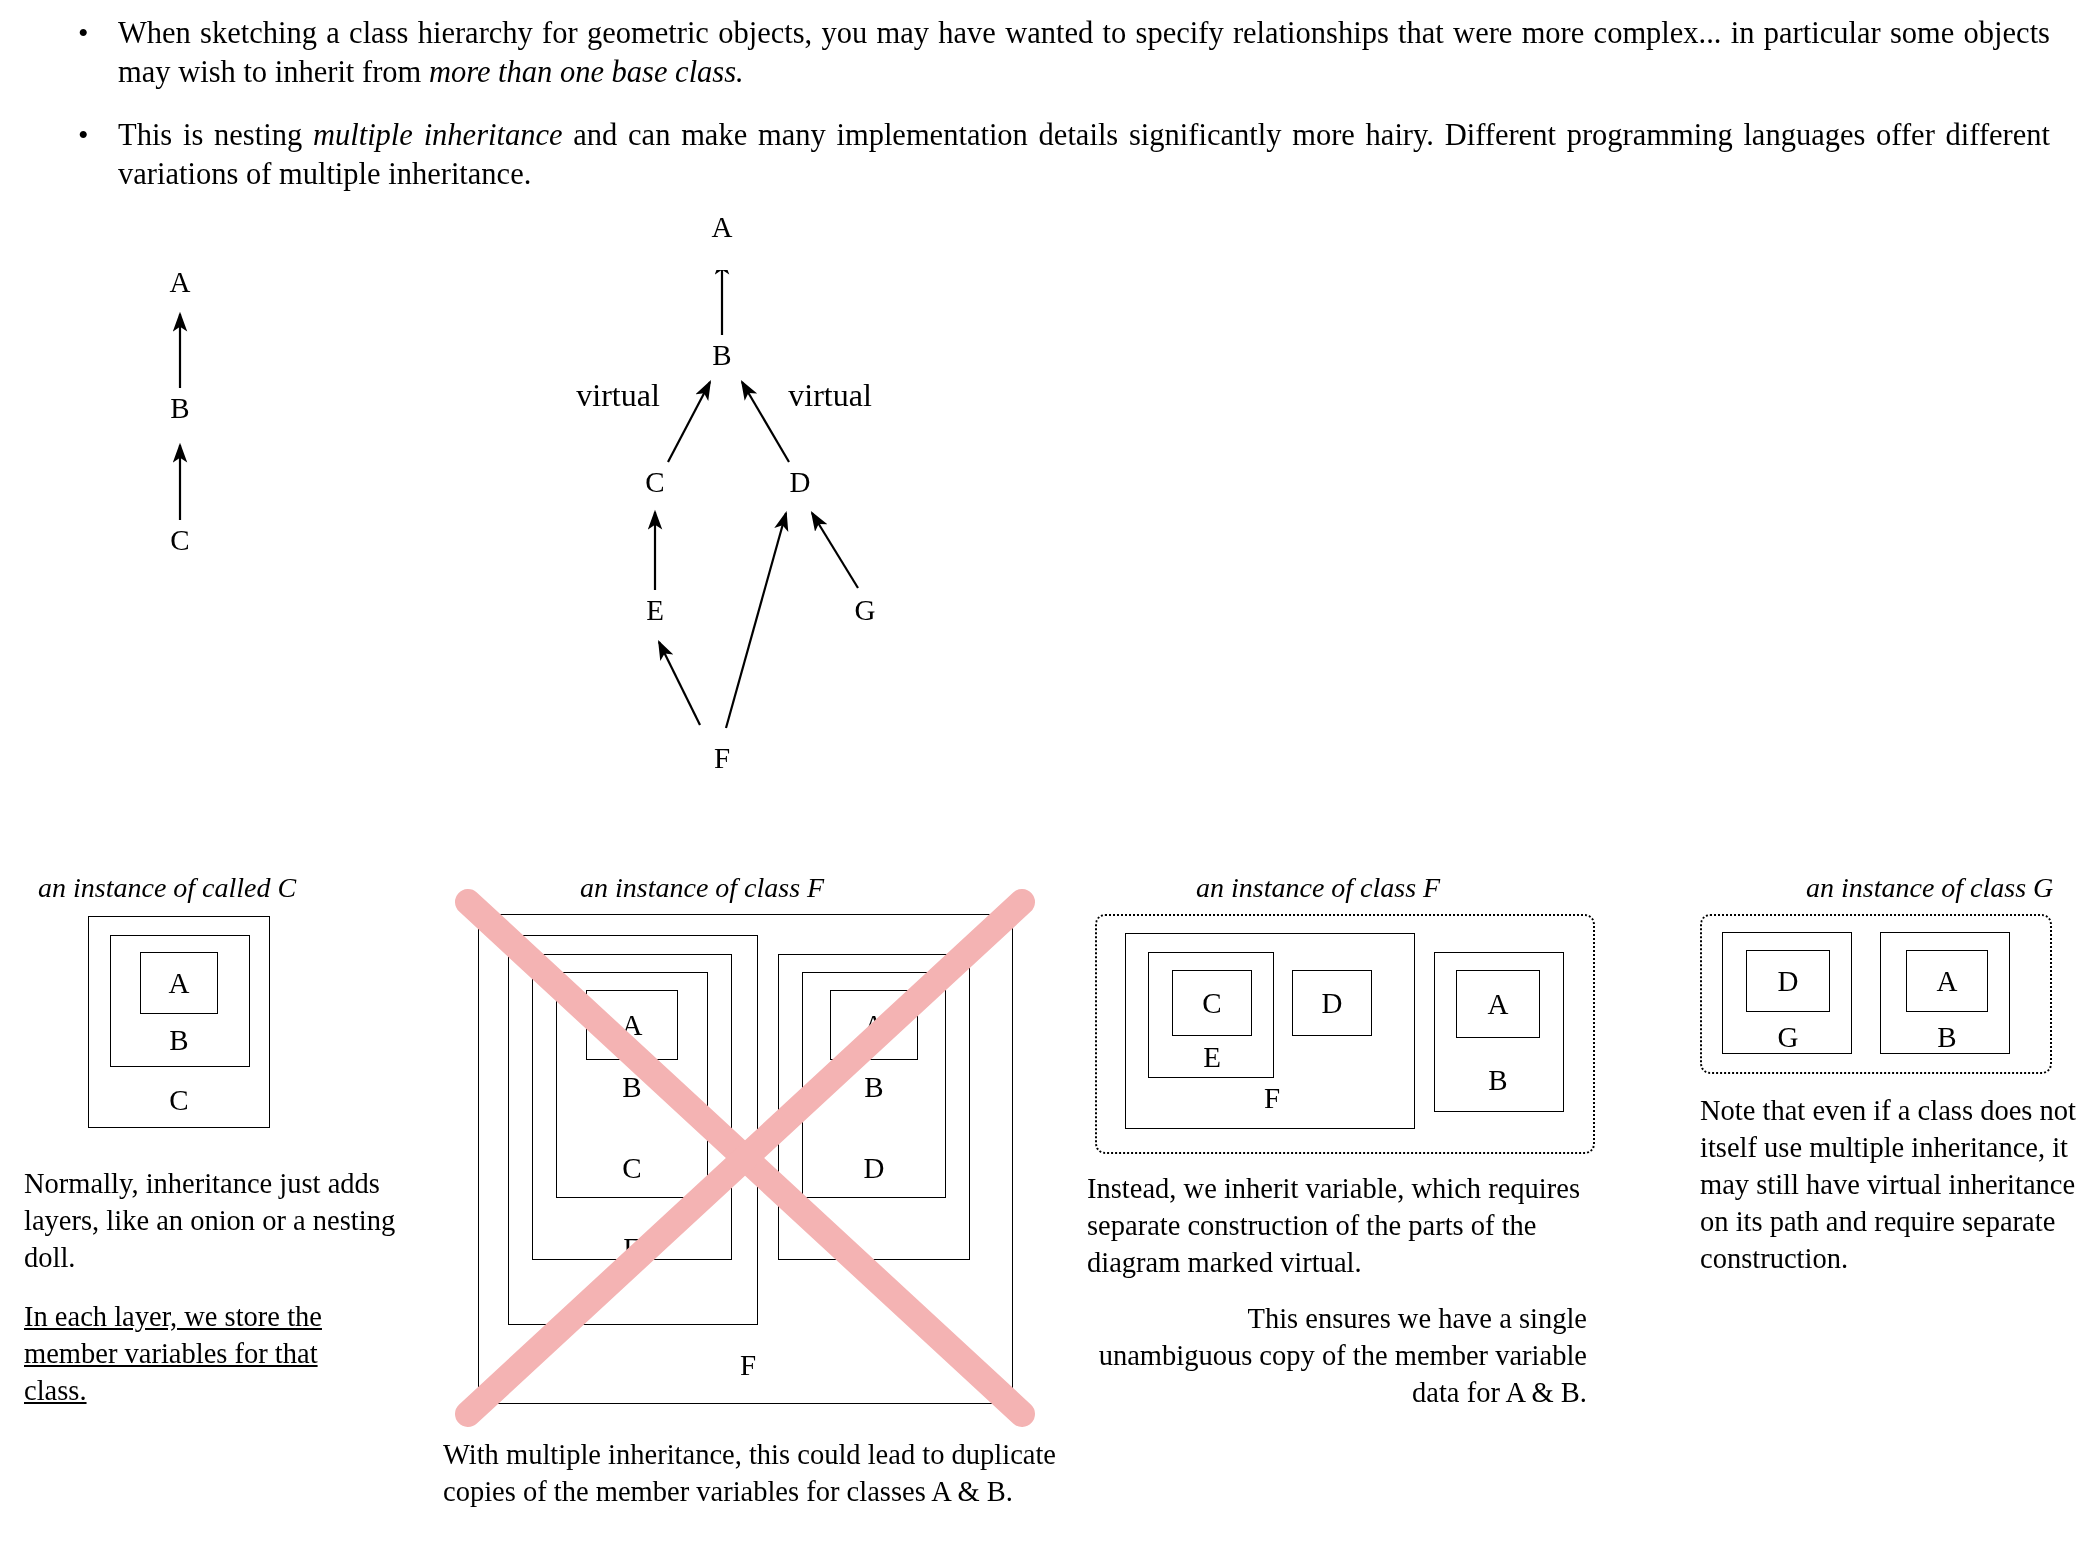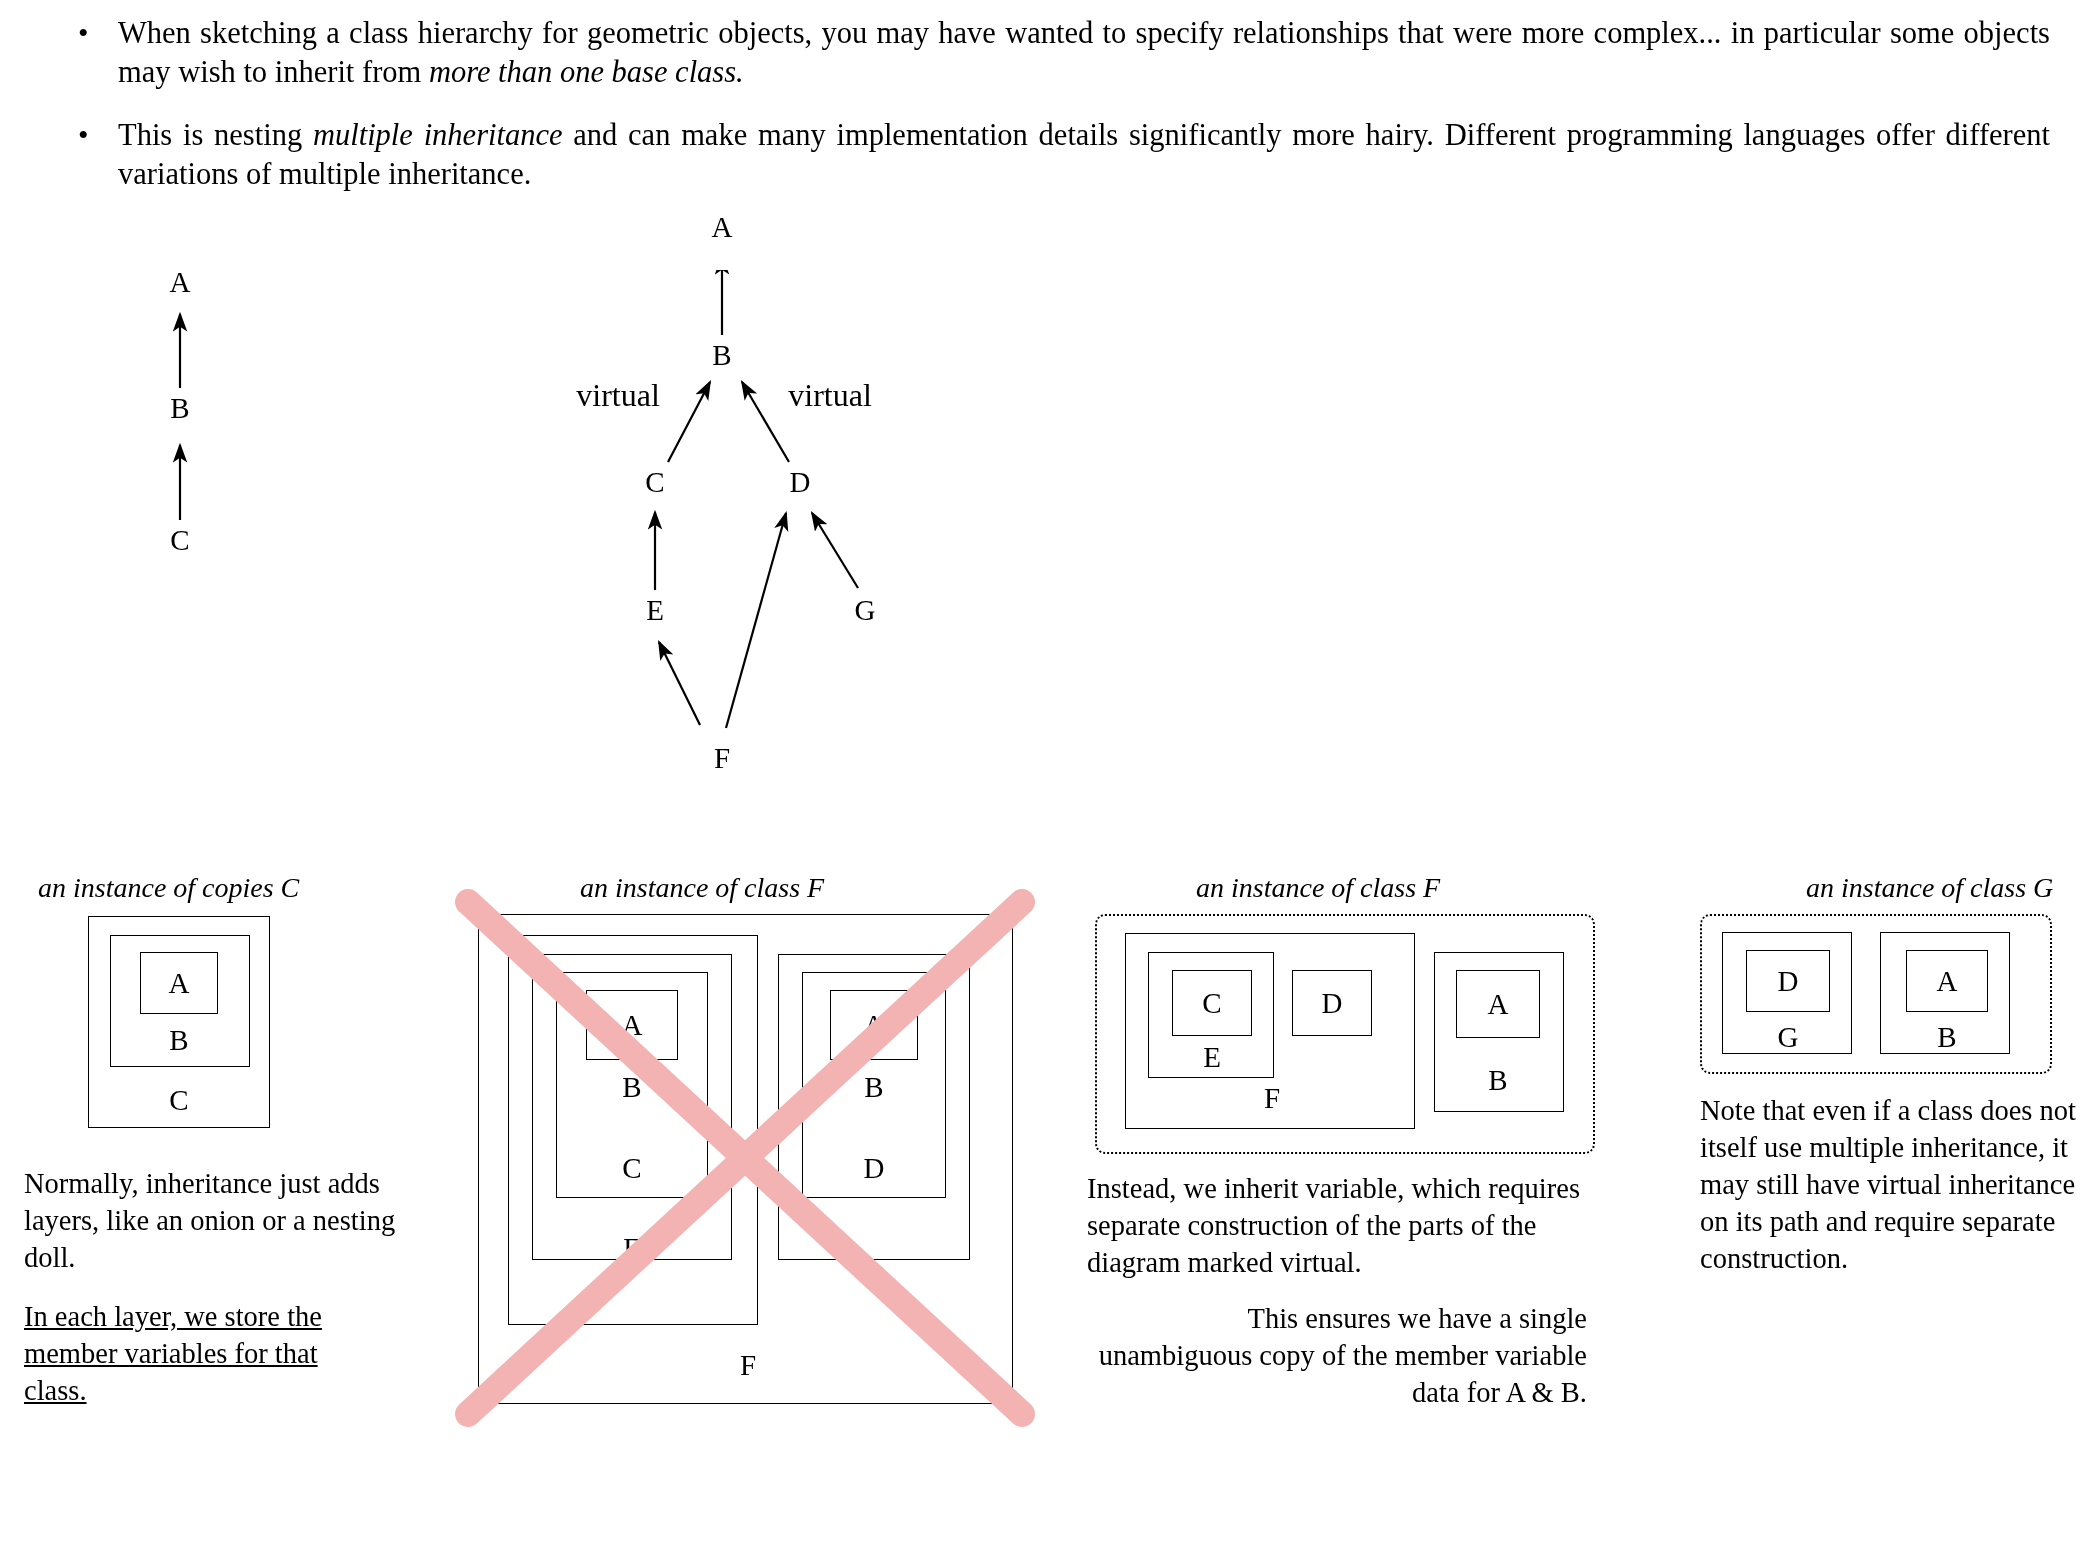--- a/index.html
+++ b/index.html
@@ -158,21 +158,21 @@
   <div class="node" style="left:655px;top:340px;">E</div>
   <div class="node" style="left:865px;top:340px;">G</div>
   <div class="node" style="left:722px;top:488px;">F</div>
 
   <div class="vlabel" style="left:618px;top:125px;">virtual</div>
   <div class="vlabel" style="left:830px;top:125px;">virtual</div>
 </div>
 
 <div class="boxes">
 
-  <div class="caption-it" style="left:38px;top:-8px;">an instance of copies C</div>
+  <div class="caption-it" style="left:38px;top:-8px;">an instance of called C</div>
   <div class="bx" style="left:88px;top:36px;width:182px;height:212px;"></div>
   <div class="bx" style="left:110px;top:55px;width:140px;height:132px;"></div>
   <div class="bx" style="left:140px;top:72px;width:78px;height:62px;"></div>
   <div class="lbl" style="left:179px;top:103px;">A</div>
   <div class="lbl" style="left:179px;top:160px;">B</div>
   <div class="lbl" style="left:179px;top:220px;">C</div>
   <div class="para" style="left:24px;top:285px;width:375px;">Normally, inheritance just adds layers, like an onion or a nesting doll.</div>
   <div class="para" style="left:24px;top:418px;width:330px;text-decoration:underline;">In each layer, we store the member variables for that class.</div>
 
   <div class="caption-it" style="left:580px;top:-8px;">an instance of class F</div>
@@ -194,20 +194,21 @@
   <div class="lbl" style="left:874px;top:207px;">B</div>
   <div class="lbl" style="left:874px;top:288px;">D</div>
 
   <div class="lbl" style="left:748px;top:485px;">F</div>
 
   <svg class="cross-svg" width="2097" height="690">
     <line x1="468" y1="22" x2="1022" y2="534" stroke="#f4b3b3" stroke-width="26" stroke-linecap="round"></line>
     <line x1="1022" y1="22" x2="468" y2="534" stroke="#f4b3b3" stroke-width="26" stroke-linecap="round"></line>
   </svg>
 
+  <div class="para" style="left:443px;top:556px;width:640px;">With multiple inheritance, this could lead to duplicate copies of the member variables for classes A &amp; B.</div>
 
   <div class="caption-it" style="left:1196px;top:-8px;">an instance of class F</div>
   <div class="bx-dotted" style="left:1095px;top:34px;width:500px;height:240px;"></div>
 
   <div class="bx" style="left:1125px;top:53px;width:290px;height:196px;"></div>
   <div class="bx" style="left:1148px;top:72px;width:126px;height:126px;"></div>
   <div class="bx" style="left:1172px;top:90px;width:80px;height:66px;"></div>
   <div class="lbl" style="left:1212px;top:123px;">C</div>
   <div class="lbl" style="left:1212px;top:177px;">E</div>
   <div class="bx" style="left:1292px;top:90px;width:80px;height:66px;"></div>

